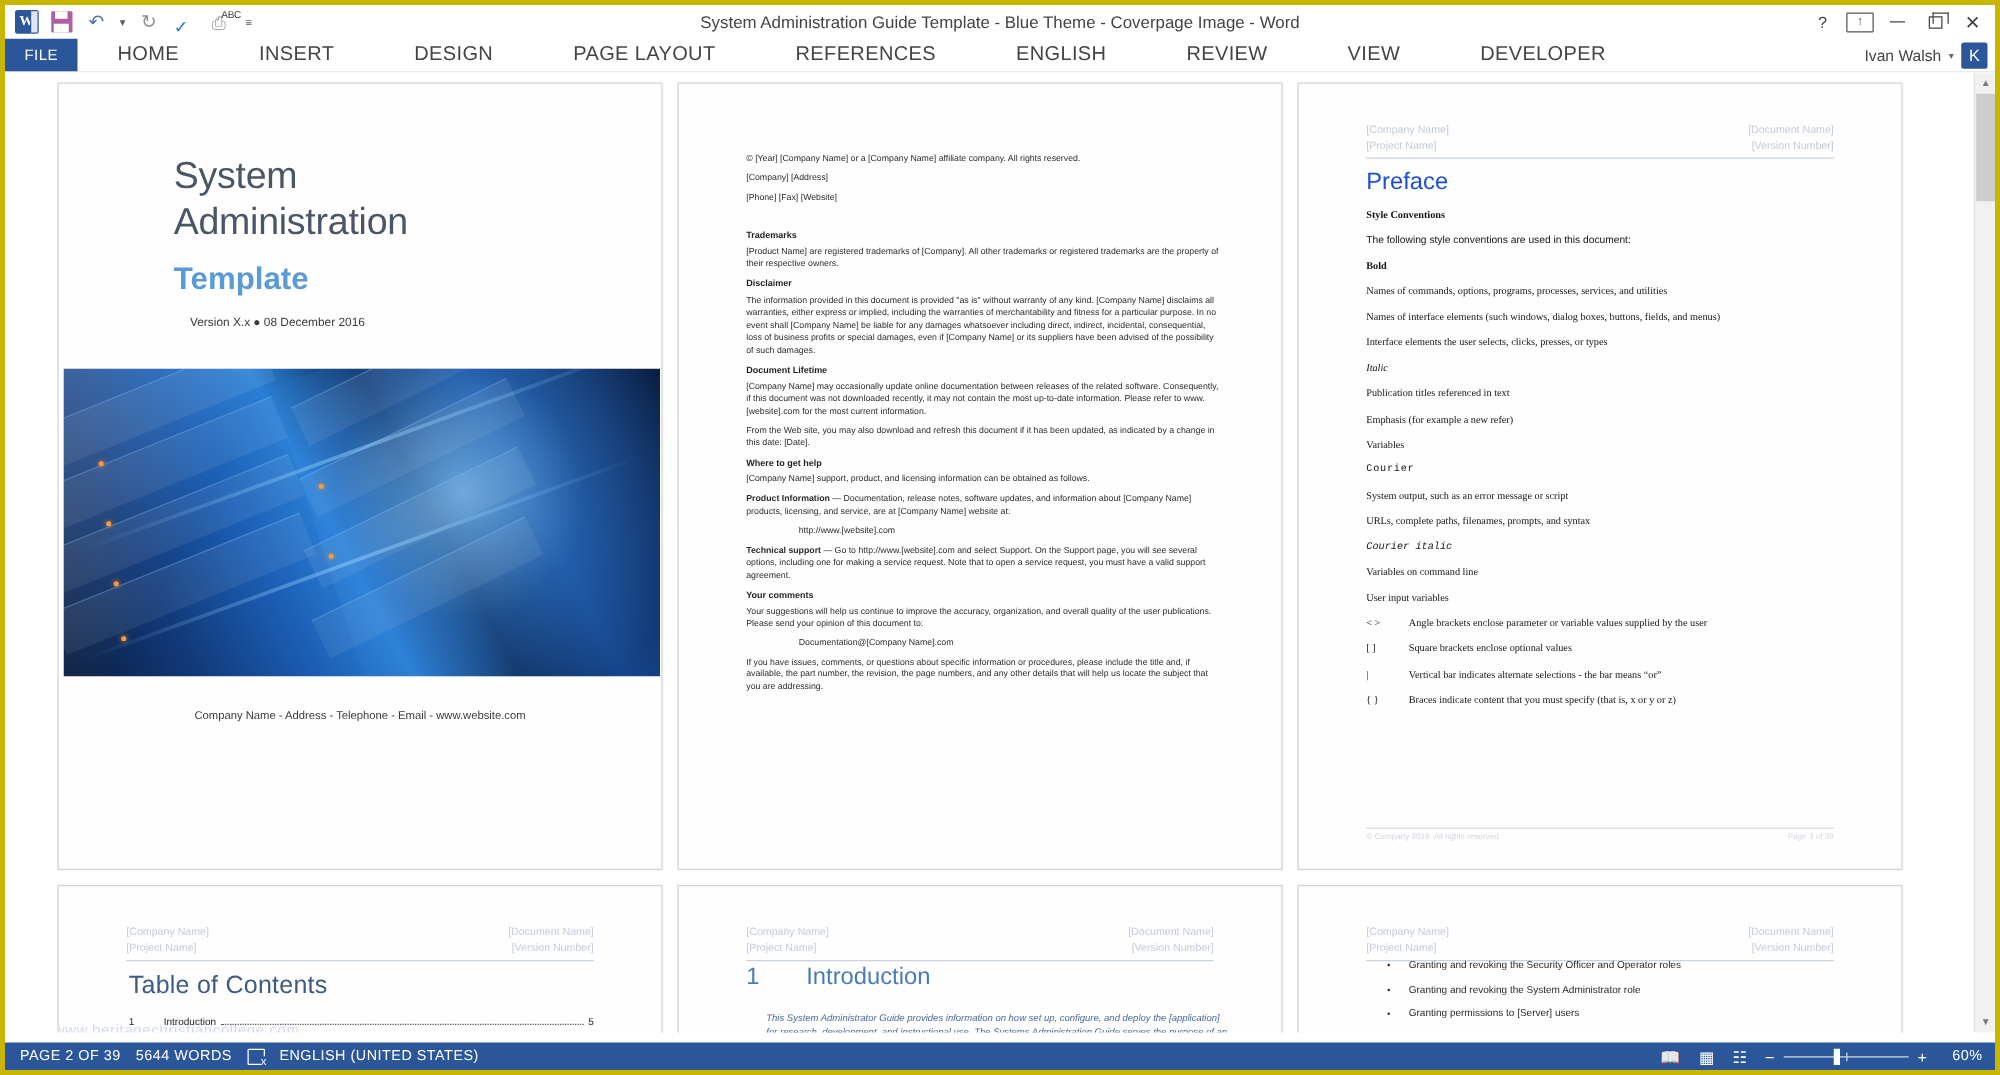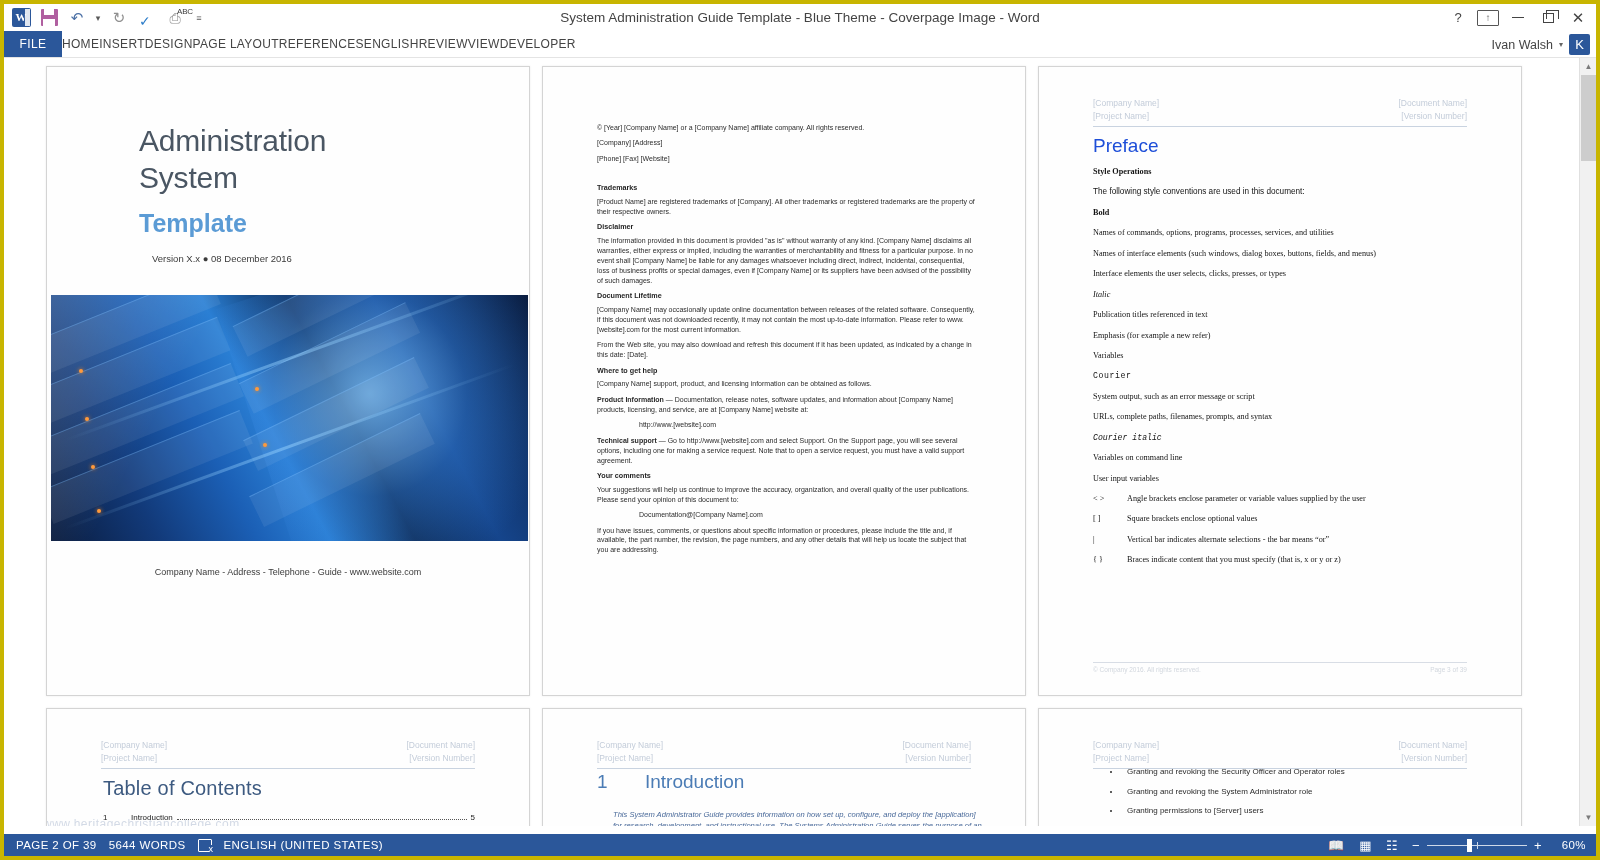--- a/index.html
+++ b/index.html
@@ -90,22 +90,22 @@
     position: relative;
   }
   .tab-file {
     background: #2b579a; color: #ffffff;
     font-size: 12px; letter-spacing: .4px;
     display: flex; align-items: center; justify-content: center;
     width: 58px; cursor: default;
   }
   .tab {
     display: flex; align-items: center;
-    padding: 0 0;
-    font-size: 12px; color: #444444; letter-spacing: .3px;
+    padding: 0 32px;
+    font-size: 16px; color: #444444; letter-spacing: .3px;
     cursor: default;
   }
   .user-box {
     position: absolute; right: 6px; top: 0; height: 27px;
     display: flex; align-items: center; gap: 6px;
   }
   .user-name { font-size: 12.5px; color: #444; }
   .user-caret { font-size: 8px; color: #666; }
   .avatar {
     width: 21px; height: 21px; background: #2b579a; color: #fff;
@@ -372,22 +372,22 @@
     </div>
   </div>
 
   <div class="workspace">
     <div class="pages-grid">
 
       <div class="page-row">
 
         <div class="page">
           <div class="cover-title">
+            <div>System</div>
             <div>Administration</div>
-            <div>System</div>
           </div>
           <div class="cover-sub">Template</div>
           <div class="cover-ver">Version X.x ● 08 December 2016</div>
           <div class="cover-img">
             <div class="glow"></div>
             <div class="rack" style="left:-20px;top:10px;width:190px;height:36px;transform:rotate(-22deg)"></div>
             <div class="rack" style="left:-20px;top:58px;width:200px;height:36px;transform:rotate(-22deg)"></div>
             <div class="rack" style="left:-16px;top:106px;width:210px;height:36px;transform:rotate(-22deg)"></div>
             <div class="rack" style="left:-12px;top:154px;width:215px;height:36px;transform:rotate(-22deg)"></div>
             <div class="rack" style="left:180px;top:-10px;width:180px;height:34px;transform:rotate(-26deg)"></div>
@@ -396,21 +396,21 @@
             <div class="rack" style="left:196px;top:158px;width:190px;height:34px;transform:rotate(-26deg)"></div>
             <div class="stripe" style="top:62px;transform:rotate(-20deg)"></div>
             <div class="stripe" style="top:150px;transform:rotate(-20deg)"></div>
             <div class="led" style="left:28px;top:74px"></div>
             <div class="led" style="left:34px;top:122px"></div>
             <div class="led" style="left:40px;top:170px"></div>
             <div class="led" style="left:46px;top:214px"></div>
             <div class="led" style="left:204px;top:92px"></div>
             <div class="led" style="left:212px;top:148px"></div>
           </div>
-          <div class="cover-foot">Company Name - Address - Telephone - Guide - www.website.com</div>
+          <div class="cover-foot">Company Name - Address - Telephone - Email - www.website.com</div>
         </div>
 
         <div class="page">
           <div class="body-col">
             <p>© [Year] [Company Name] or a [Company Name] affiliate company. All rights reserved.</p>
             <p>[Company] [Address]</p>
             <p>[Phone] [Fax] [Website]</p>
             <div style="height:14px"></div>
             <h4>Trademarks</h4>
             <p>[Product Name] are registered trademarks of [Company]. All other trademarks or registered trademarks are the property of their respective owners.</p>
@@ -437,21 +437,21 @@
               <div>[Company Name]</div>
               <div>[Project Name]</div>
             </div>
             <div class="col-r">
               <div>[Document Name]</div>
               <div>[Version Number]</div>
             </div>
           </div>
           <div class="pref-title">Preface</div>
           <div class="pref-list">
-            <div class="row b">Style Operations</div>
+            <div class="row b">Style Conventions</div>
             <div class="row sans">The following style conventions are used in this document:</div>
             <div class="row b">Bold</div>
             <div class="row">Names of commands, options, programs, processes, services, and utilities</div>
             <div class="row">Names of interface elements (such windows, dialog boxes, buttons, fields, and menus)</div>
             <div class="row">Interface elements the user selects, clicks, presses, or types</div>
             <div class="row i">Italic</div>
             <div class="row">Publication titles referenced in text</div>
             <div class="row">Emphasis (for example a new refer)</div>
             <div class="row">Variables</div>
             <div class="row mono">Courier</div>

